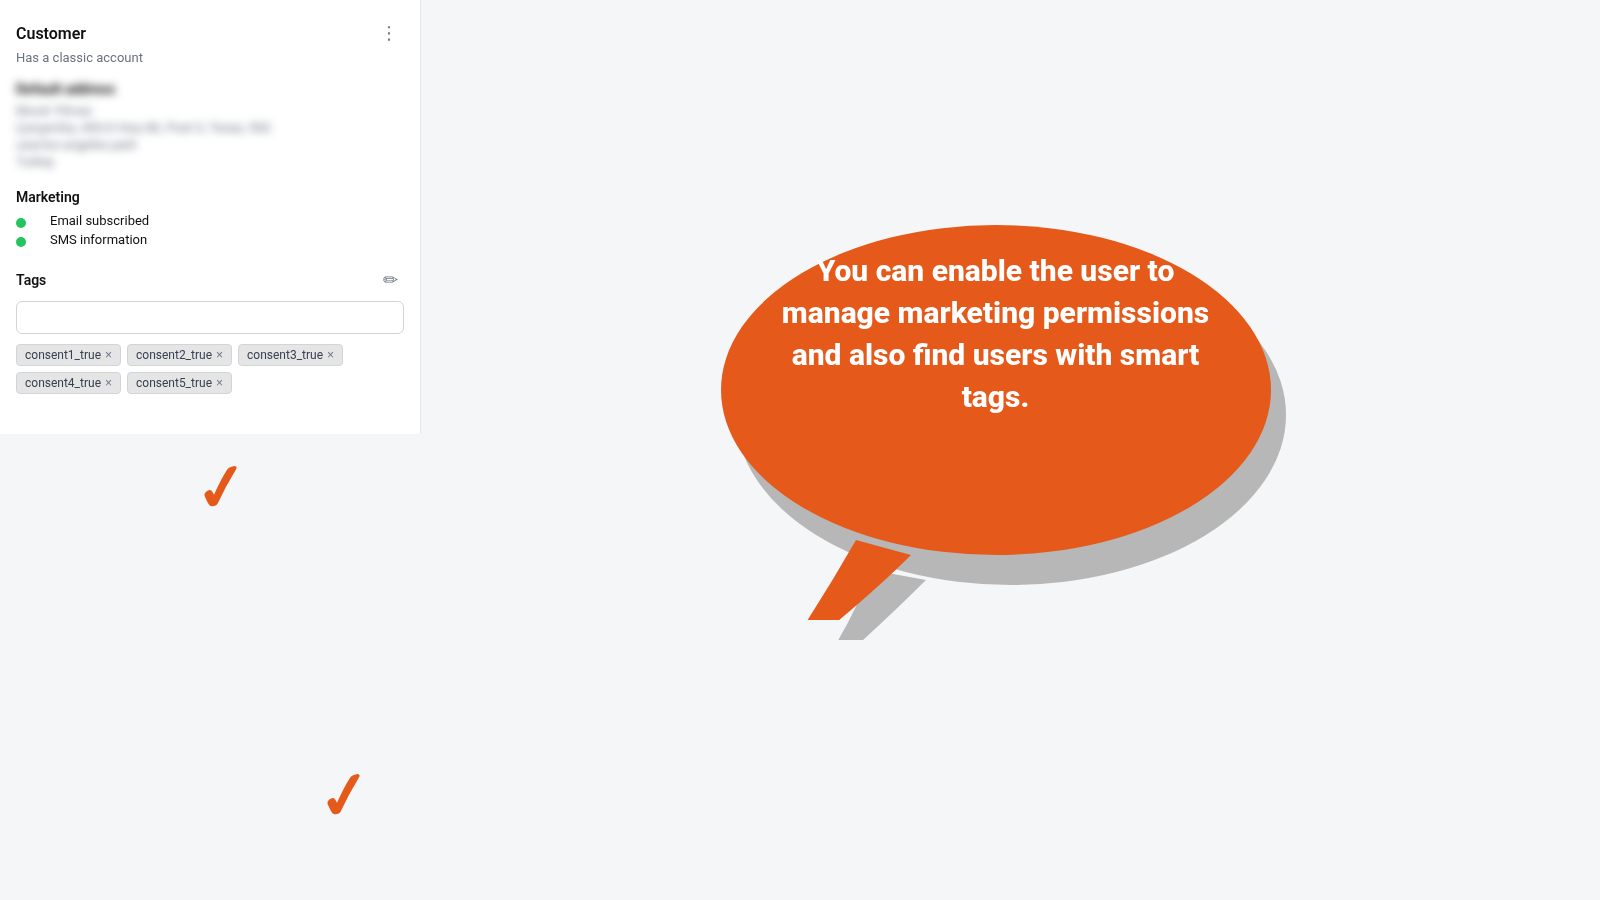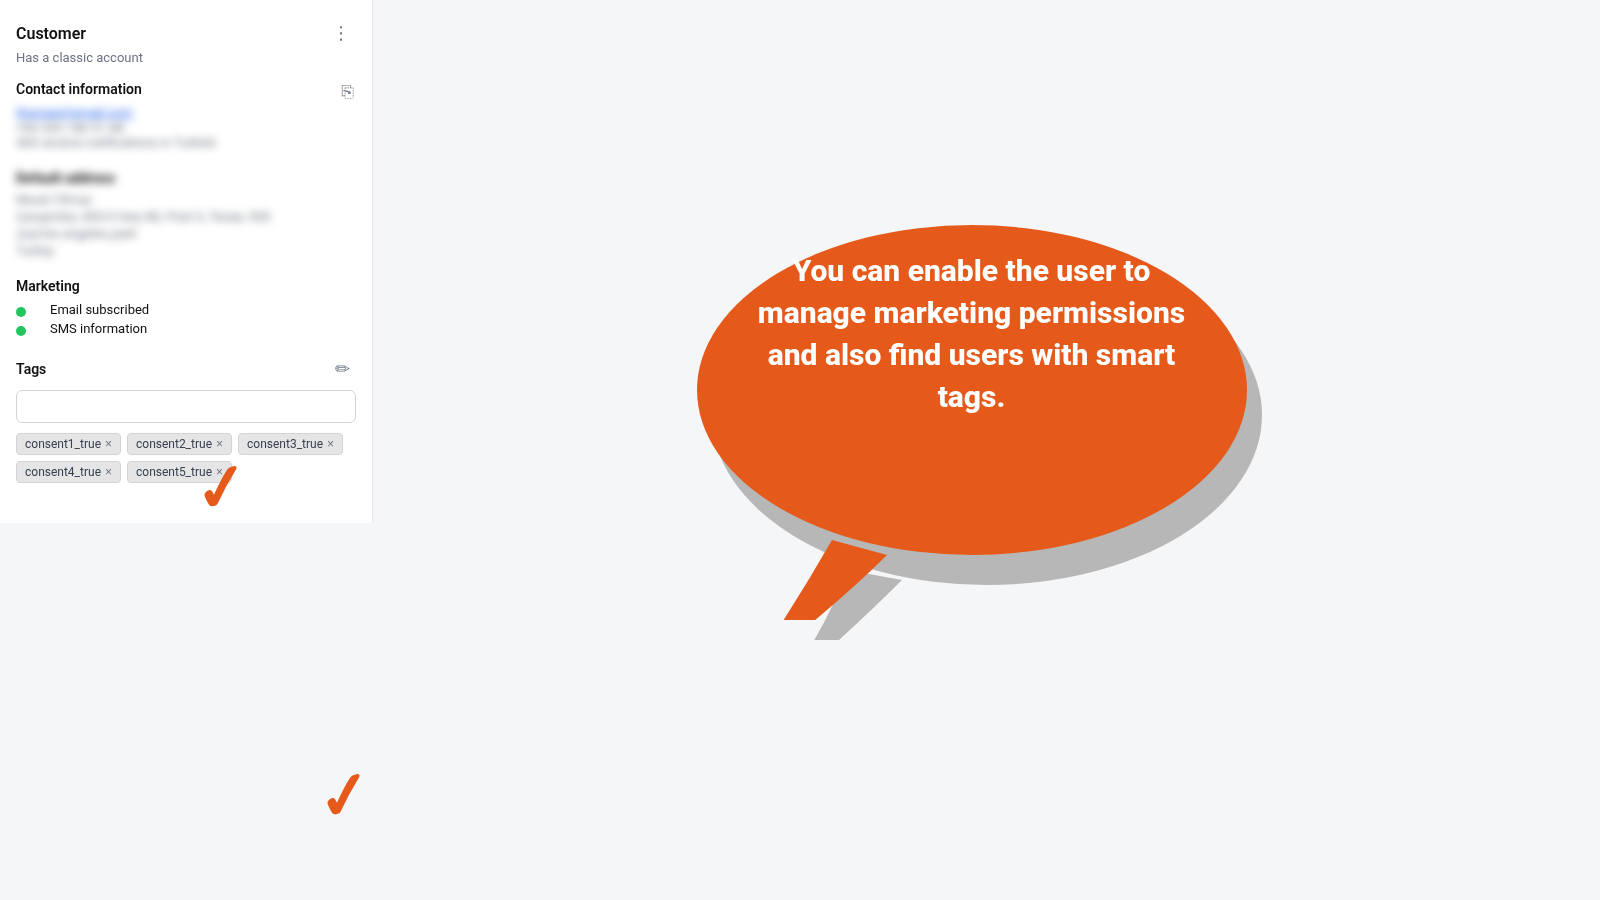--- a/index.html
+++ b/index.html
@@ -7,21 +7,21 @@
       font-family: -apple-system, BlinkMacSystemFont, 'Segoe UI', Roboto, sans-serif;
       background: #f4f6f8;
       width: 1600px;
       height: 900px;
       overflow: hidden;
       display: flex;
     }
 
     
     .left-panel {
-      width: 373px;
+      width: 421px;
       background: #fff;
       border-right: 1px solid #e5e7eb;
       padding: 20px 16px;
       overflow-y: auto;
       flex-shrink: 0;
     }
 
     .section-header {
       display: flex;
       justify-content: space-between;
@@ -271,33 +271,20 @@
 <div class="left-wrapper">
 
   <div class="left-panel">
 
     <div class="section-header">
       <span class="section-title">Customer</span>
       <button class="icon-btn">⋮</button>
     </div>
     <div class="subtitle">Has a classic account</div>
 
-    <div class="contact-section">
-      <div class="contact-row">
-        <div>
-          <div class="contact-label">Contact information</div>
-          <div class="email-link blurred">thomas@gmail.com</div>
-          <div class="contact-info blurred">+90 555 180 91 88</div>
-          <div class="contact-info blurred">400 receive notifications in Turkish</div>
-        </div>
-        <button class="clipboard-btn">
-          <span>⎘</span>
-        </button>
-      </div>
-    </div>
 
     <div class="address-section">
       <div class="address-label blurred">Default address</div>
       <div class="address-line blurred">Murat Yilmaz</div>
       <div class="address-line blurred">Çarşamba, 400-0 Hwy 80, Post 5, Texas, 900</div>
       <div class="address-line blurred">usa/los angeles park</div>
       <div class="address-line blurred">Turkey</div>
     </div>
 
     <div class="marketing-section">

